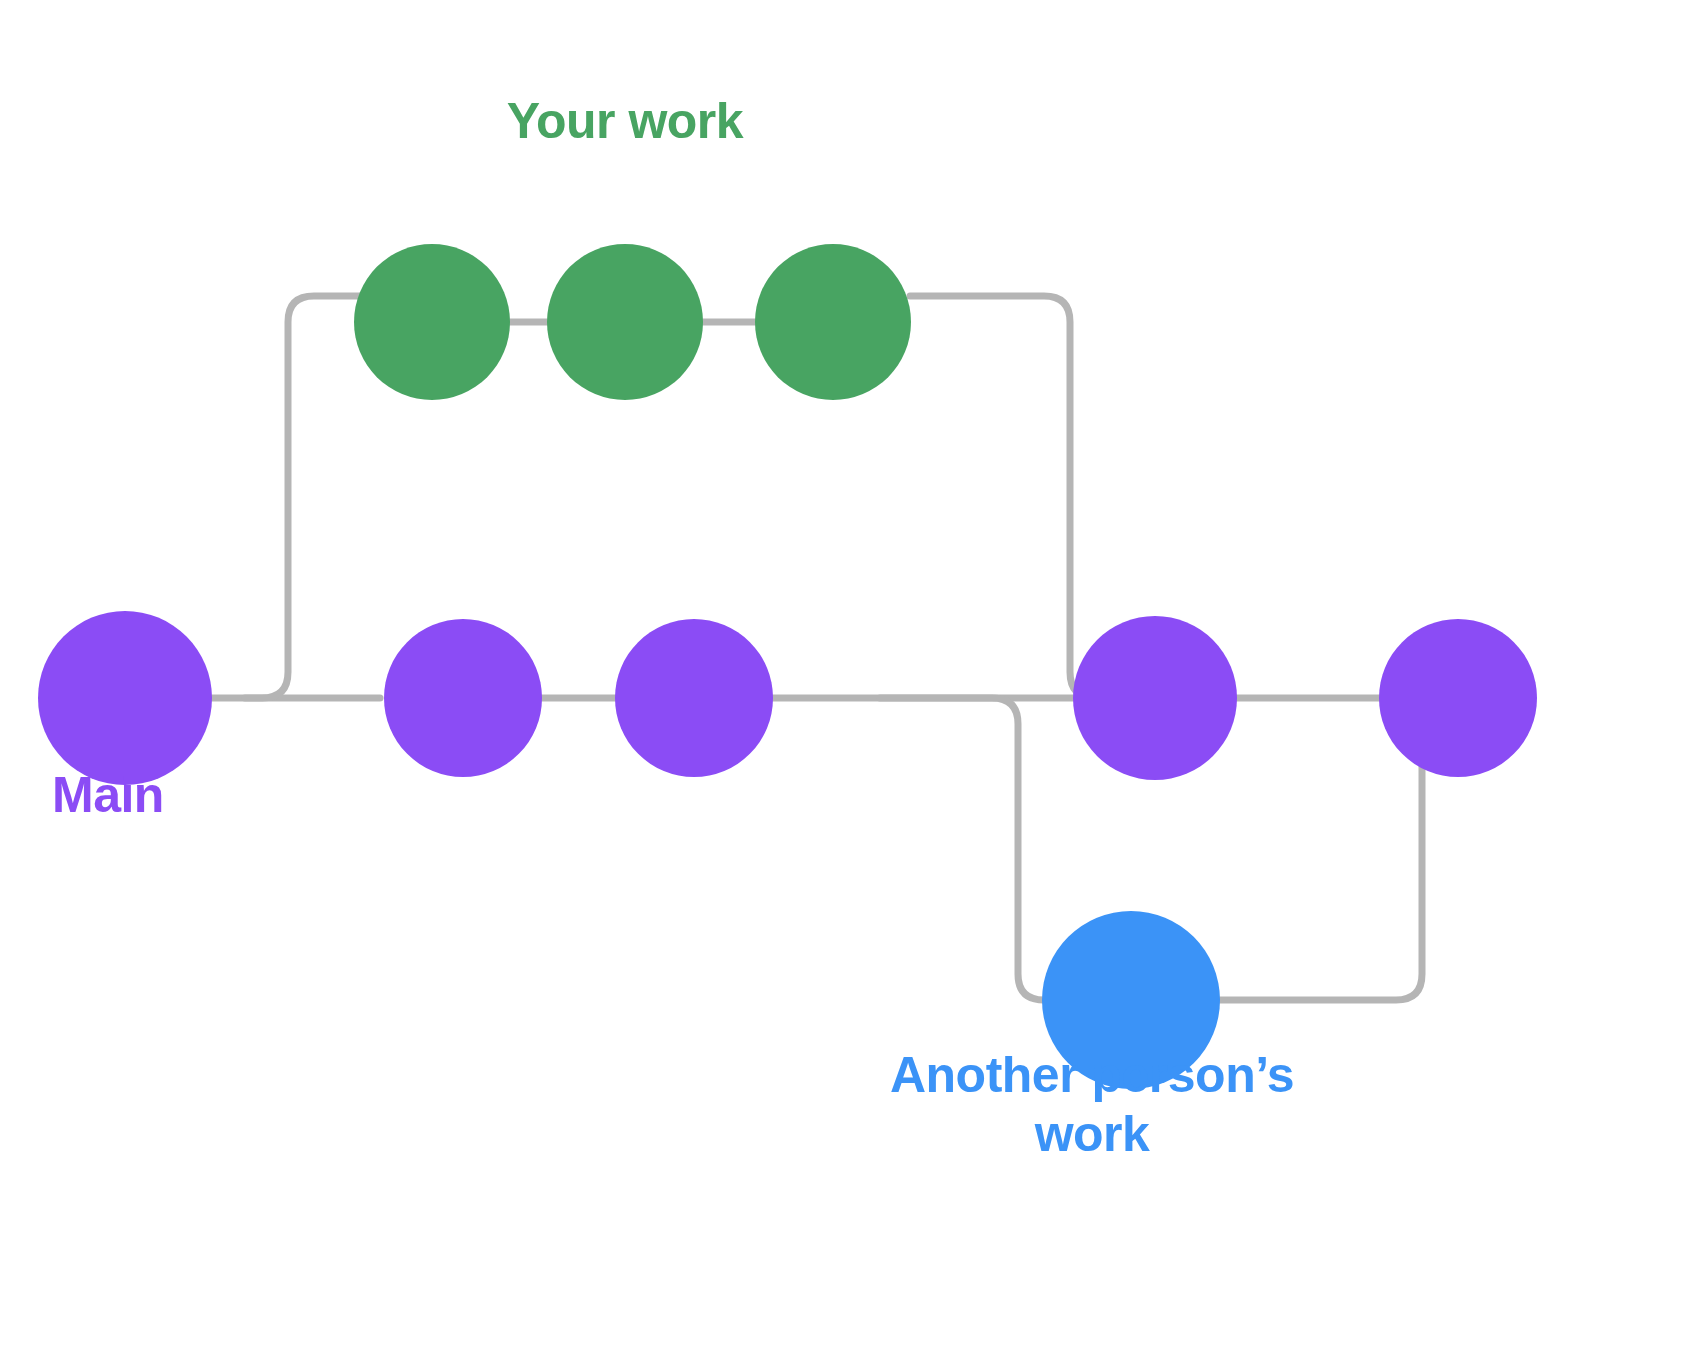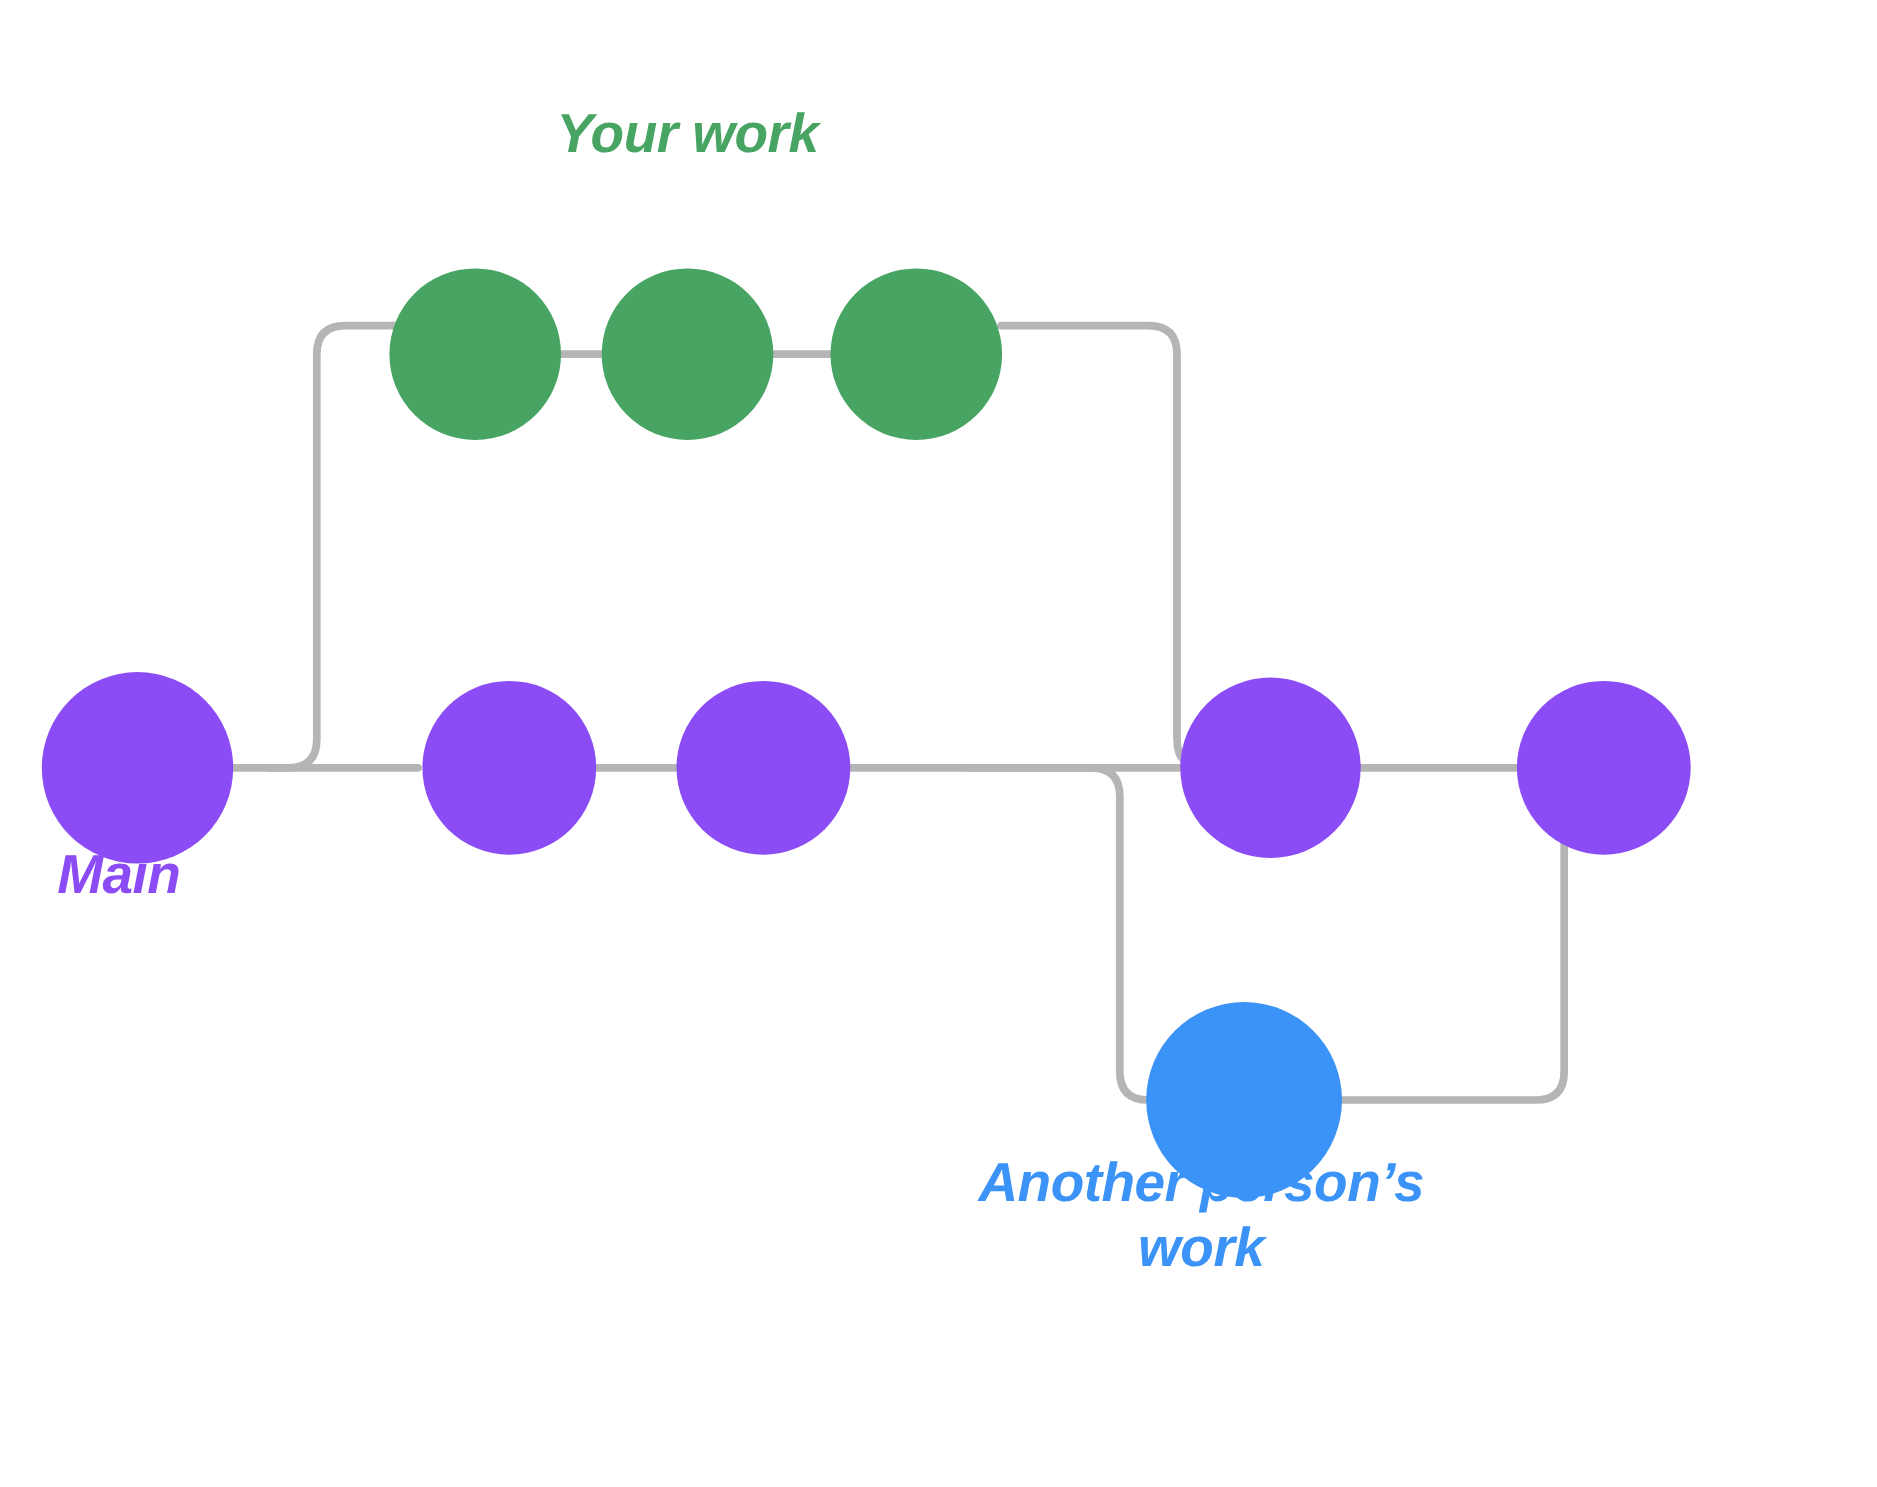--- a/index.html
+++ b/index.html
@@ -25,21 +25,20 @@
     height: 1352px;
     display: block;
   }
   .branch-label {
     position: absolute;
     font-weight: bold;
     letter-spacing: -0.5px;
     line-height: 1.18;
     white-space: pre-line;
     user-select: none;
-    font-style: italic;
   }
   #label-your-work {
     left: 0;
     top: 92px;
     width: 1250px;
     text-align: center;
     font-size: 50px;
   }
   #label-main {
     left: 52px;

